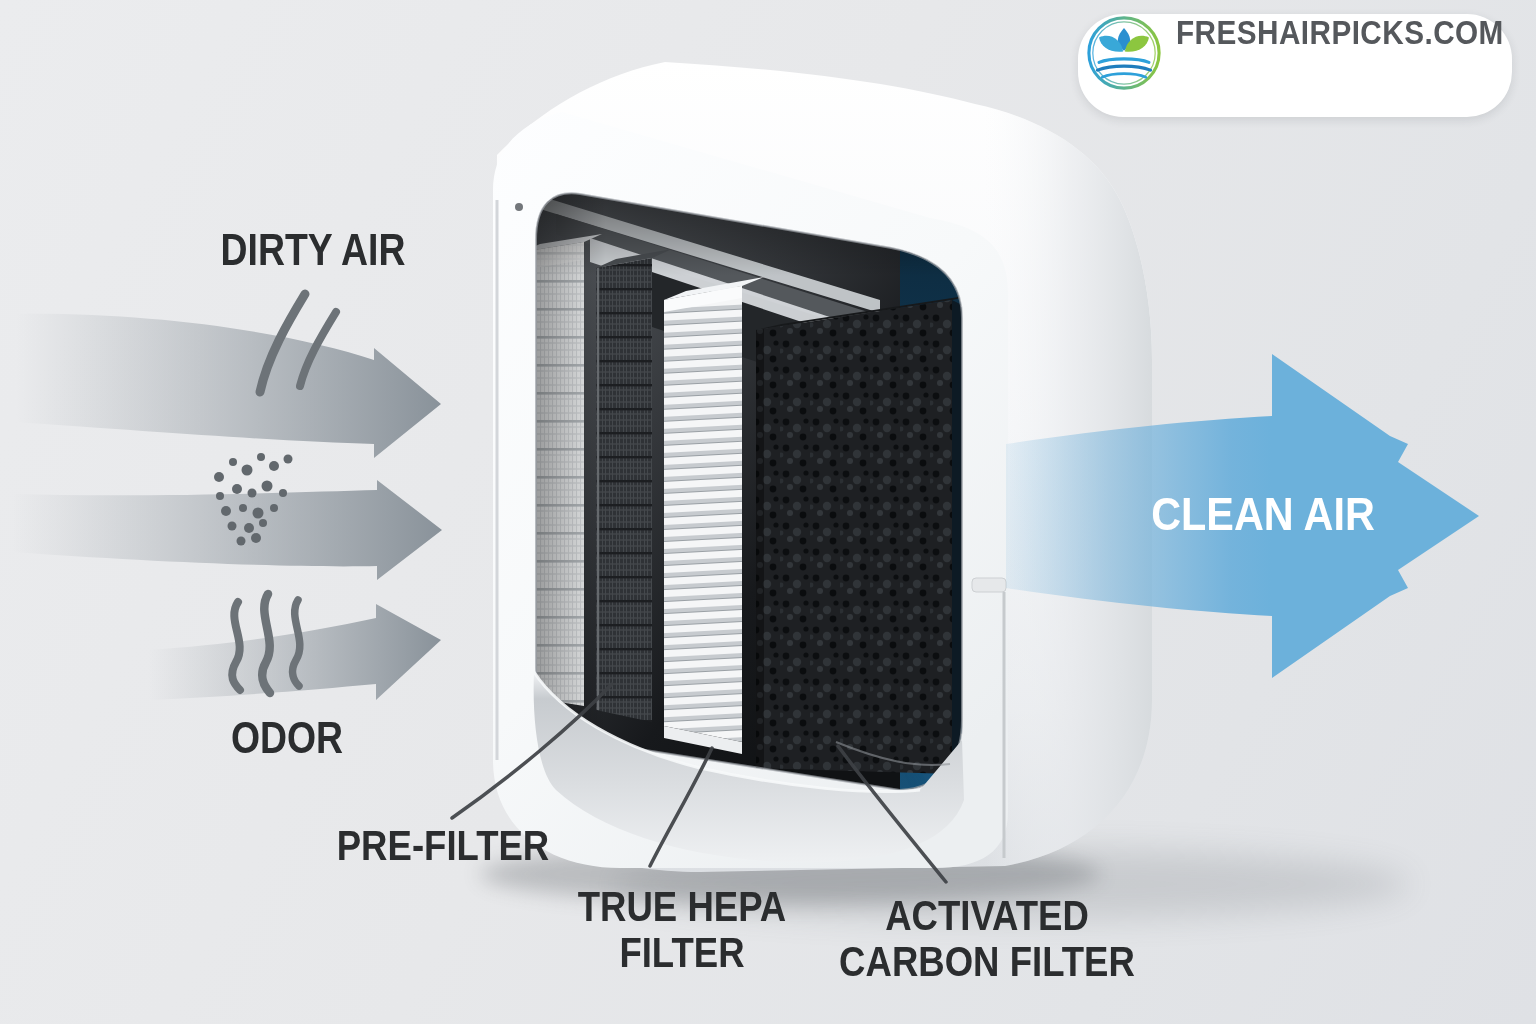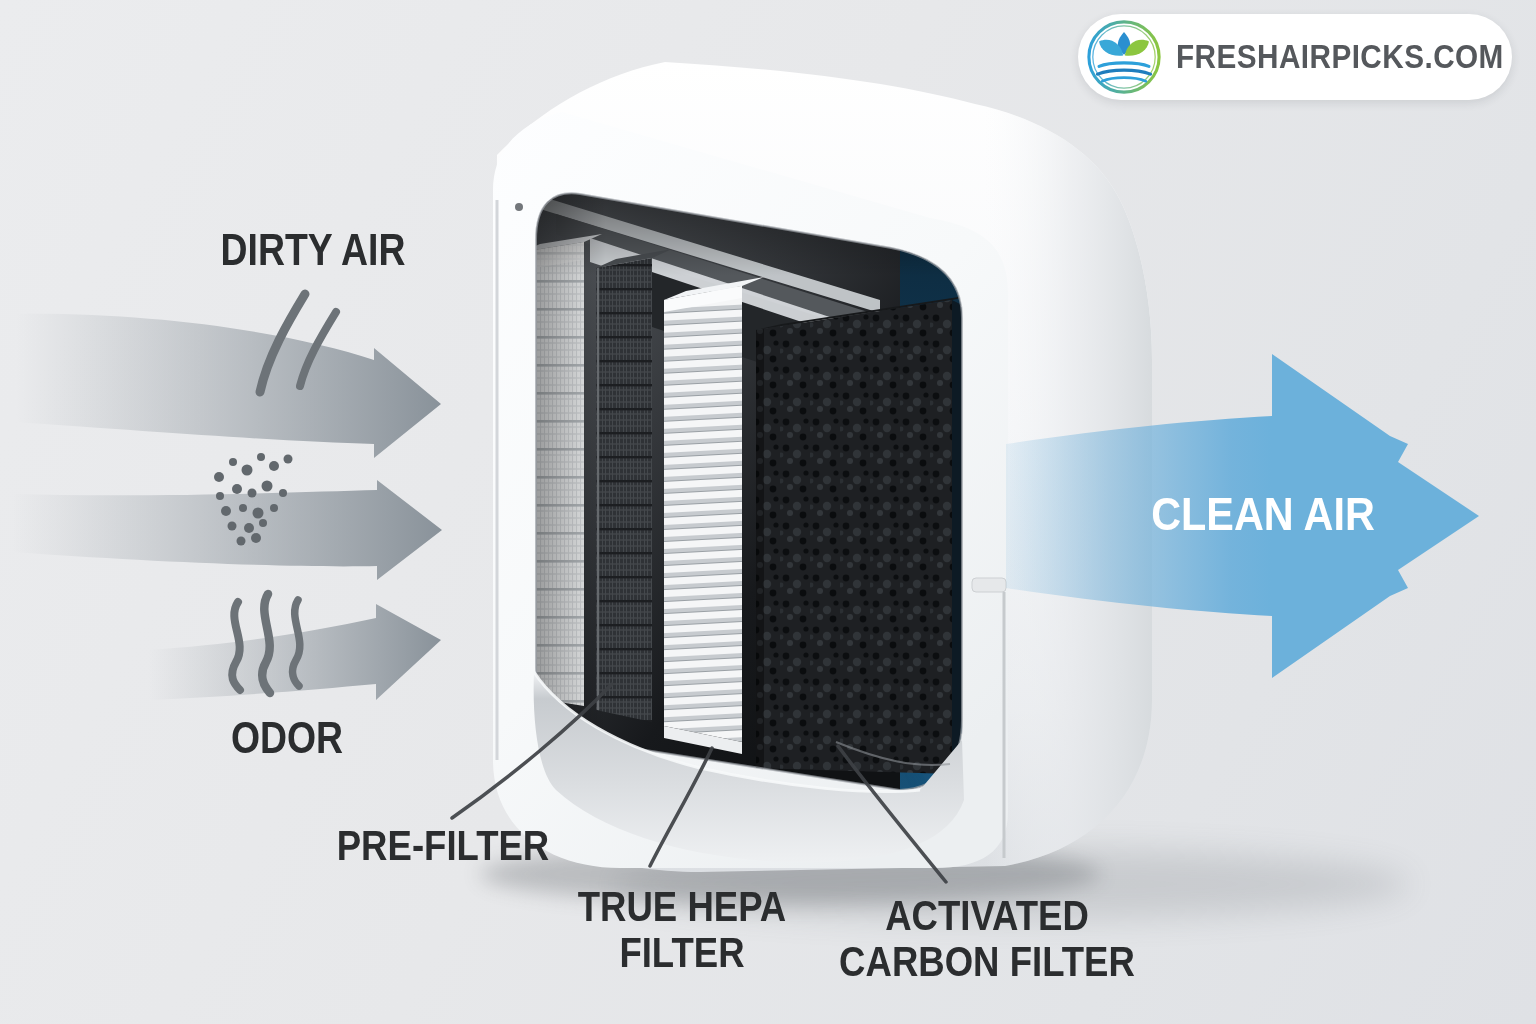--- a/index.html
+++ b/index.html
@@ -15,23 +15,23 @@
     transform:scaleX(.85);letter-spacing:0;
     -webkit-font-smoothing:antialiased;
   }
   .lbl-dirty{left:163px;top:226px;width:300px;font-size:44px;}
   .lbl-odor{left:137px;top:714px;width:300px;font-size:44px;}
   .lbl-pre{left:293px;top:822px;width:300px;font-size:43px;}
   .lbl-hepa{left:532px;top:883px;width:300px;font-size:43px;}
   .lbl-carbon{left:812px;top:892px;width:350px;font-size:43px;}
   .lbl-clean{left:1113px;top:489px;width:300px;font-size:47px;color:#ffffff;transform:scaleX(.88);}
   .logo-pill{
-    position:absolute;z-index:4;left:1078px;top:14px;width:434px;height:86px;
+    position:absolute;z-index:4;left:1078px;top:14px;width:434px;height:103px;
     background:#ffffff;border-radius:45px;box-shadow:0 3px 10px rgba(40,50,60,.12);
-    display:flex;align-items:center;padding-left:7px;box-sizing:border-box;
+    display:flex;align-items:flex-start;padding-left:7px;box-sizing:border-box;
   }
   .logo-icon{width:78px;height:78px;flex:0 0 78px;}
   .logo-text{
     margin-left:13px;font-size:33px;font-weight:bold;color:#55585c;
     letter-spacing:.5px;transform:scaleX(.9);transform-origin:0 50%;white-space:nowrap;
   }
 </style>
 </head>
 <body>
 

